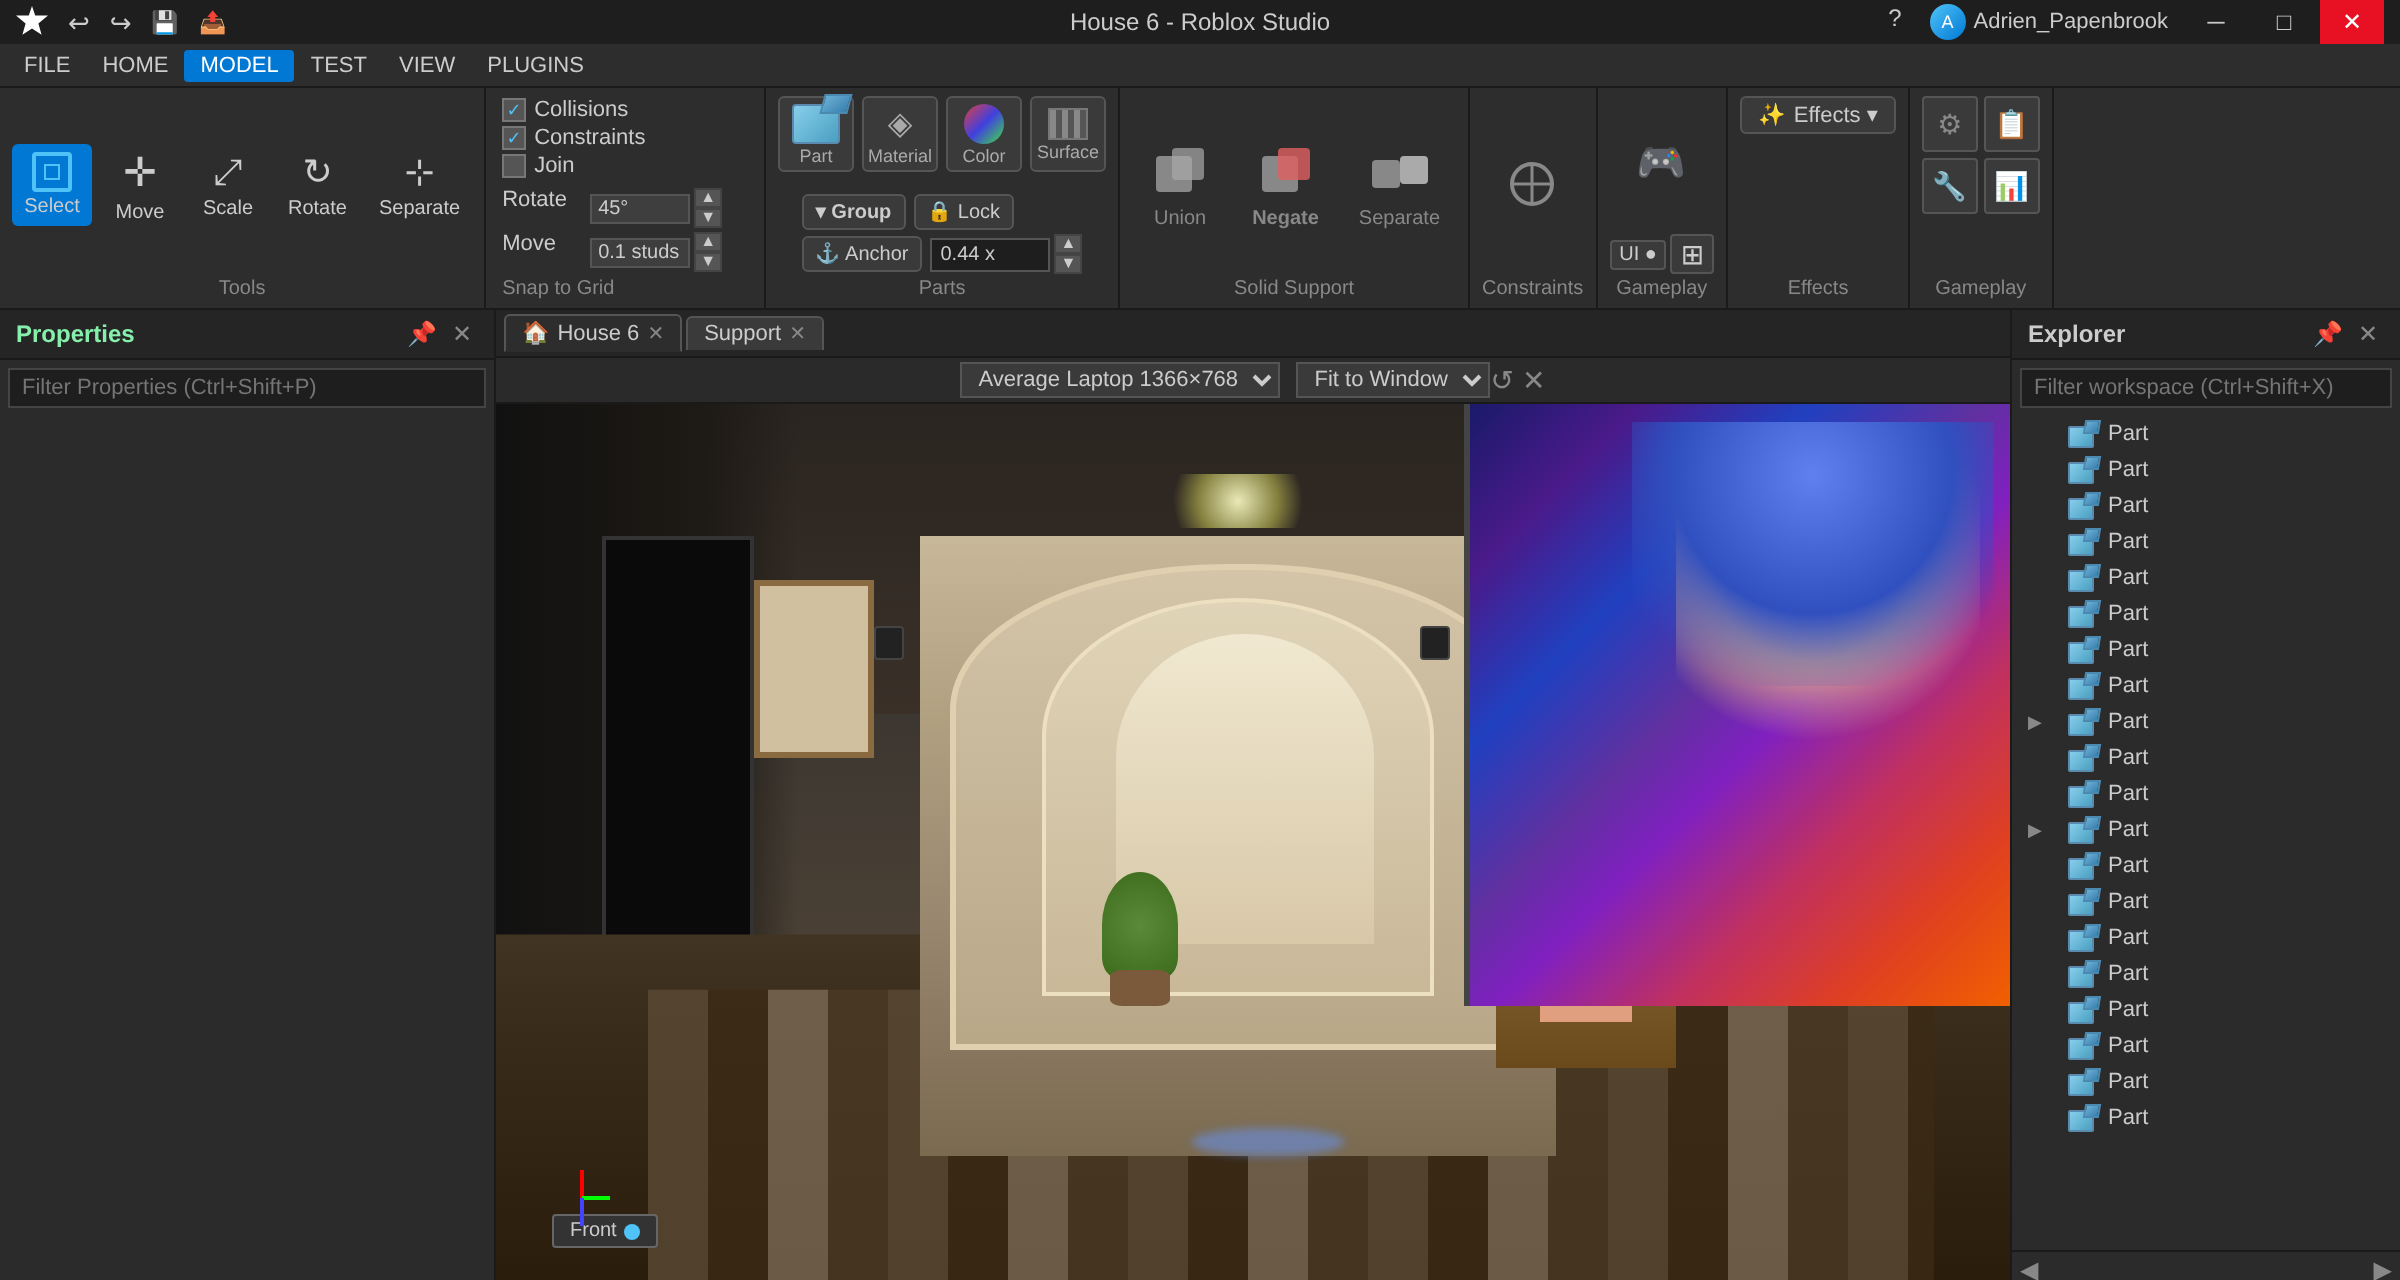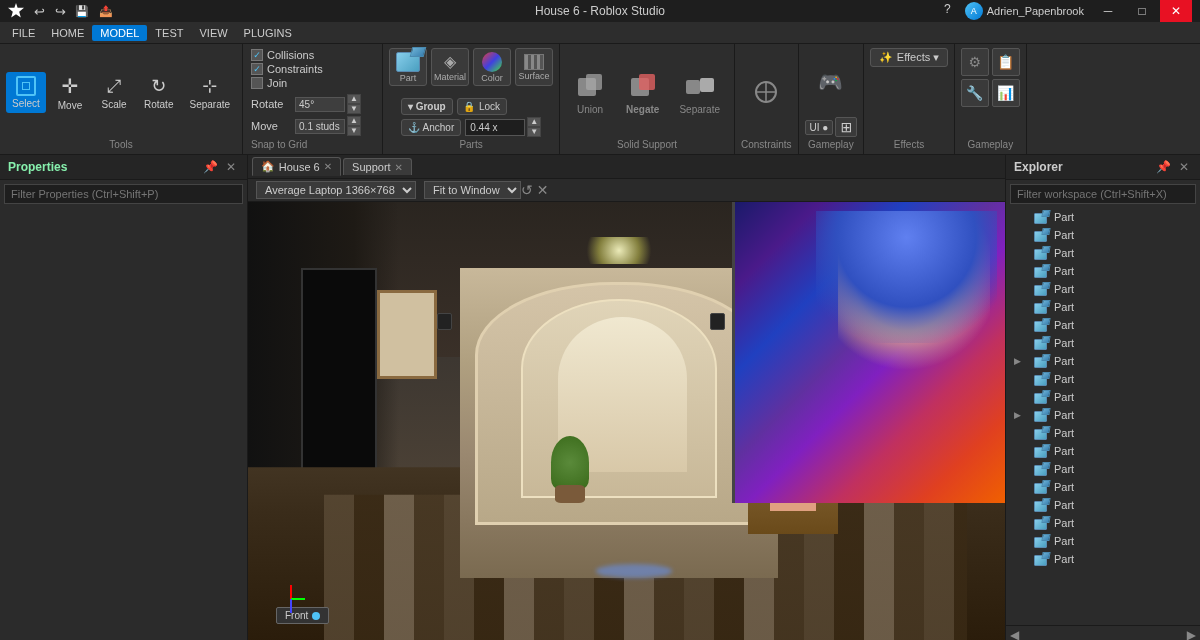--- a/index.html
+++ b/index.html
@@ -21,21 +21,21 @@
     #toolbar { background: #2d2d2d; border-bottom: 1px solid #1a1a1a; display: flex; align-items: stretch; min-height: 80px; }
     .toolbar-section { display: flex; flex-direction: column; align-items: center; padding: 4px 6px; border-right: 1px solid #1a1a1a; position: relative; }
     .toolbar-section-label { font-size: 10px; color: #888; margin-top: auto; padding-top: 2px; text-align: center; }
     .toolbar-row { display: flex; align-items: center; gap: 4px; flex: 1; }
     .tool-btn { display: flex; flex-direction: column; align-items: center; justify-content: center; padding: 4px 6px; cursor: pointer; border-radius: 3px; min-width: 40px; color: #ccc; font-size: 10px; gap: 2px; }
     .tool-btn.active { background: #0078d4; }
     .tool-label { font-size: 10px; white-space: nowrap; }
 
     
     .snap-section { flex-direction: column; align-items: flex-start; justify-content: center; padding: 4px 8px; }
-    .snap-row { display: flex; align-items: center; gap: 4px; margin: 1px 0; }
+    .snap-row { display: flex; gap: 4px; margin: 1px 0; }
     .snap-checkbox { width: 12px; height: 12px; background: #555; border: 1px solid #777; display: flex; align-items: center; justify-content: center; cursor: pointer; flex-shrink: 0; }
     .snap-checkbox.checked::after { content: '✓'; font-size: 9px; color: #4fc3f7; }
     .snap-label { font-size: 11px; color: #ccc; }
     .snap-input-row { display: flex; align-items: center; gap: 2px; }
     .snap-input { background: #3e3e3e; border: 1px solid #555; color: #ccc; font-size: 10px; width: 50px; padding: 1px 3px; }
     .snap-spinner { display: flex; flex-direction: column; }
     .snap-spin-btn { width: 14px; height: 10px; background: #555; border: 1px solid #444; display: flex; align-items: center; justify-content: center; cursor: pointer; font-size: 8px; color: #ccc; line-height: 1; }
     .part-btn { width: 38px; height: 38px; background: #3a3a3a; border: 1px solid #555; border-radius: 3px; display: flex; flex-direction: column; align-items: center; justify-content: center; cursor: pointer; gap: 1px; }
 
     
@@ -45,21 +45,21 @@
     #left-panel { width: 248px; background: #2b2b2b; border-right: 1px solid #1a1a1a; display: flex; flex-direction: column; }
     #properties-header { display: flex; align-items: center; justify-content: space-between; padding: 4px 8px; background: #252525; border-bottom: 1px solid #1a1a1a; }
     #properties-filter { width: 100%; background: #1e1e1e; border: 1px solid #444; color: #aaa; padding: 3px 6px; font-size: 11px; margin: 4px; width: calc(100% - 8px); }
 
     
     #viewport-area { flex: 1; display: flex; flex-direction: column; background: #1e1e1e; }
     #viewport-tabs { display: flex; align-items: center; background: #252525; border-bottom: 1px solid #1a1a1a; padding: 0 4px; height: 24px; }
     .viewport-tab { display: flex; align-items: center; gap: 4px; padding: 2px 8px; background: #3a3a3a; border: 1px solid #555; border-bottom: none; cursor: pointer; font-size: 11px; color: #ccc; border-radius: 3px 3px 0 0; margin-right: 2px; }
     .viewport-tab.active { background: #2d2d2d; border-bottom: 1px solid #2d2d2d; }
     .tab-close { font-size: 10px; color: #888; cursor: pointer; }
-    #viewport-toolbar { display: flex; align-items: center; justify-content: flex-start; padding: 2px 8px; background: #2a2a2a; border-bottom: 1px solid #1a1a1a; }
+    #viewport-toolbar { display: flex; align-items: center; justify-content: center; padding: 2px 8px; background: #2a2a2a; border-bottom: 1px solid #1a1a1a; }
     #viewport-canvas { flex: 1; position: relative; overflow: hidden; background: #3a3530; }
 
     
     .scene-bg { width: 100%; height: 100%; background: linear-gradient(180deg, #2c2825 0%, #3a3530 30%, #4a4035 60%, #3a3530 100%); position: absolute; }
 
     
     #right-panel { width: 195px; background: #2b2b2b; border-left: 1px solid #1a1a1a; display: flex; flex-direction: column; }
     #explorer-header { display: flex; align-items: center; justify-content: space-between; padding: 4px 8px; background: #252525; border-bottom: 1px solid #1a1a1a; }
     #explorer-filter { width: calc(100% - 8px); background: #1e1e1e; border: 1px solid #444; color: #aaa; padding: 3px 6px; font-size: 11px; margin: 4px; }
     .explorer-item { display: flex; align-items: center; gap: 4px; padding: 2px 8px; cursor: pointer; font-size: 11px; color: #ccc; }

